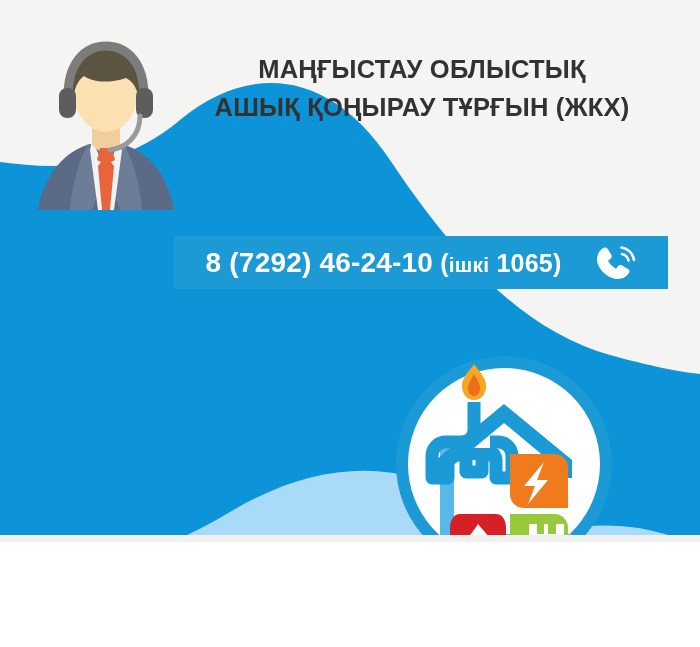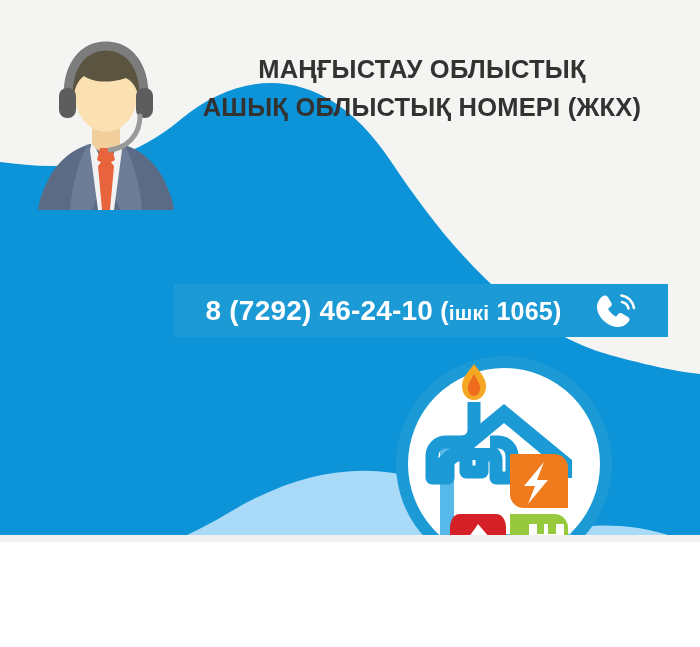--- a/index.html
+++ b/index.html
@@ -65,21 +65,20 @@
     left: 174px;
     top: 236px;
     width: 494px;
     height: 53px;
     background: #1b9ad6;
     z-index: 3;
     display: flex;
     align-items: center;
     justify-content: center;
     gap: 33px;
-    margin-top: 48px;
   }
   .phone-number {
     color: #ffffff;
     font-weight: bold;
     font-size: 28px;
     letter-spacing: 0.2px;
     white-space: nowrap;
   }
   .phone-ext {
     font-size: 25px;
@@ -159,21 +158,21 @@
 
       <rect x="29" y="64" width="17" height="30" rx="8" fill="#5d5d5d"></rect>
       <rect x="106" y="64" width="17" height="30" rx="8" fill="#5d5d5d"></rect>
 
       <path d="M110,92 C110,112 96,124 80,126" fill="none" stroke="#9a9a9a" stroke-width="5" stroke-linecap="round"></path>
     </svg>
   </div>
 
   <div class="headline">
     <span class="headline-line">МАҢҒЫСТАУ ОБЛЫСТЫҚ</span>
-    <span class="headline-line">АШЫҚ ОБЛЫСТЫҚ НОМЕРІ (ЖКХ)</span>
+    <span class="headline-line">АШЫҚ ҚОҢЫРАУ ТҰРҒЫН (ЖКХ)</span>
   </div>
 
   <div class="phone-banner">
     <div class="phone-number">
       <span>8 (7292) 46-24-10</span><span class="phone-ext"> <span>(</span><span class="phone-ext-word">ішкі</span> <span>1065</span><span>)</span></span>
     </div>
     <svg class="phone-icon" width="42" height="40" viewBox="0 0 42 40">
       <path d="M9,5 C6,7 3,11 3,16 C3,26 14,36 24,36 C29,36 33,33 35,30
                C36,28.5 35.5,27 34,26 L28,22.5 C26.5,21.7 25,22 24,23.3
                L22,25.8 C19,24.2 15.5,20.8 14,17.8 L16.5,15.8

